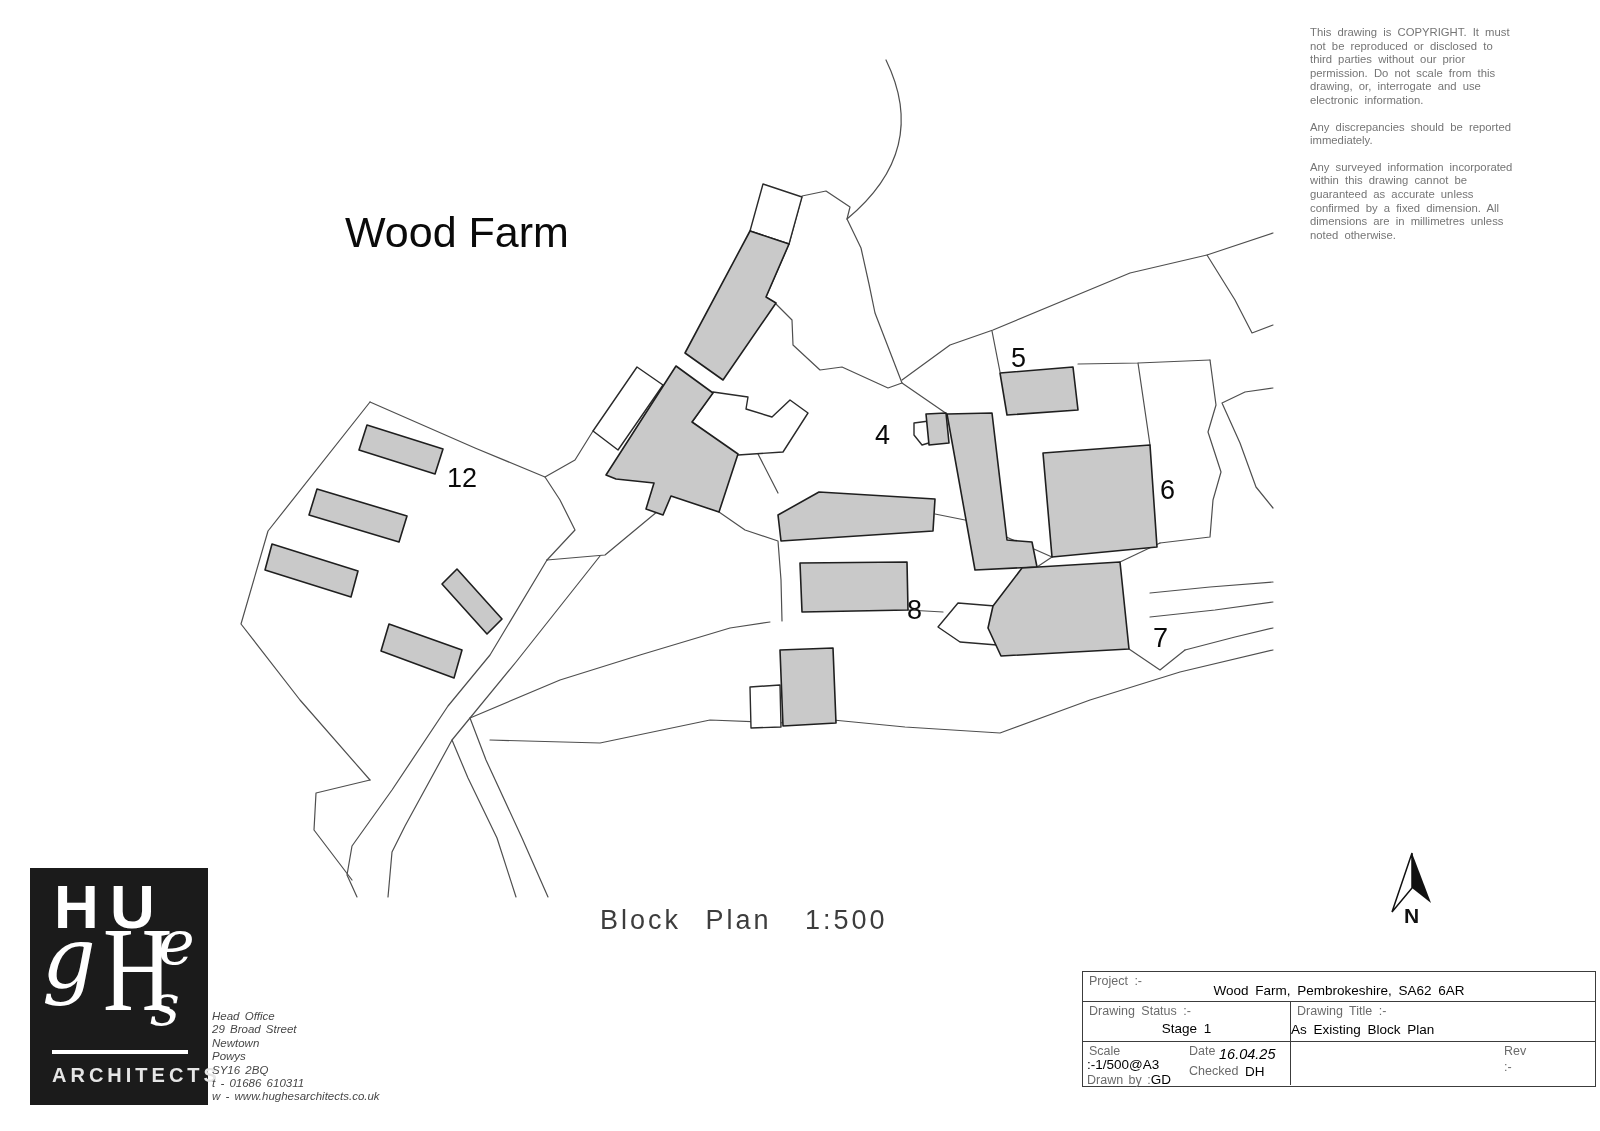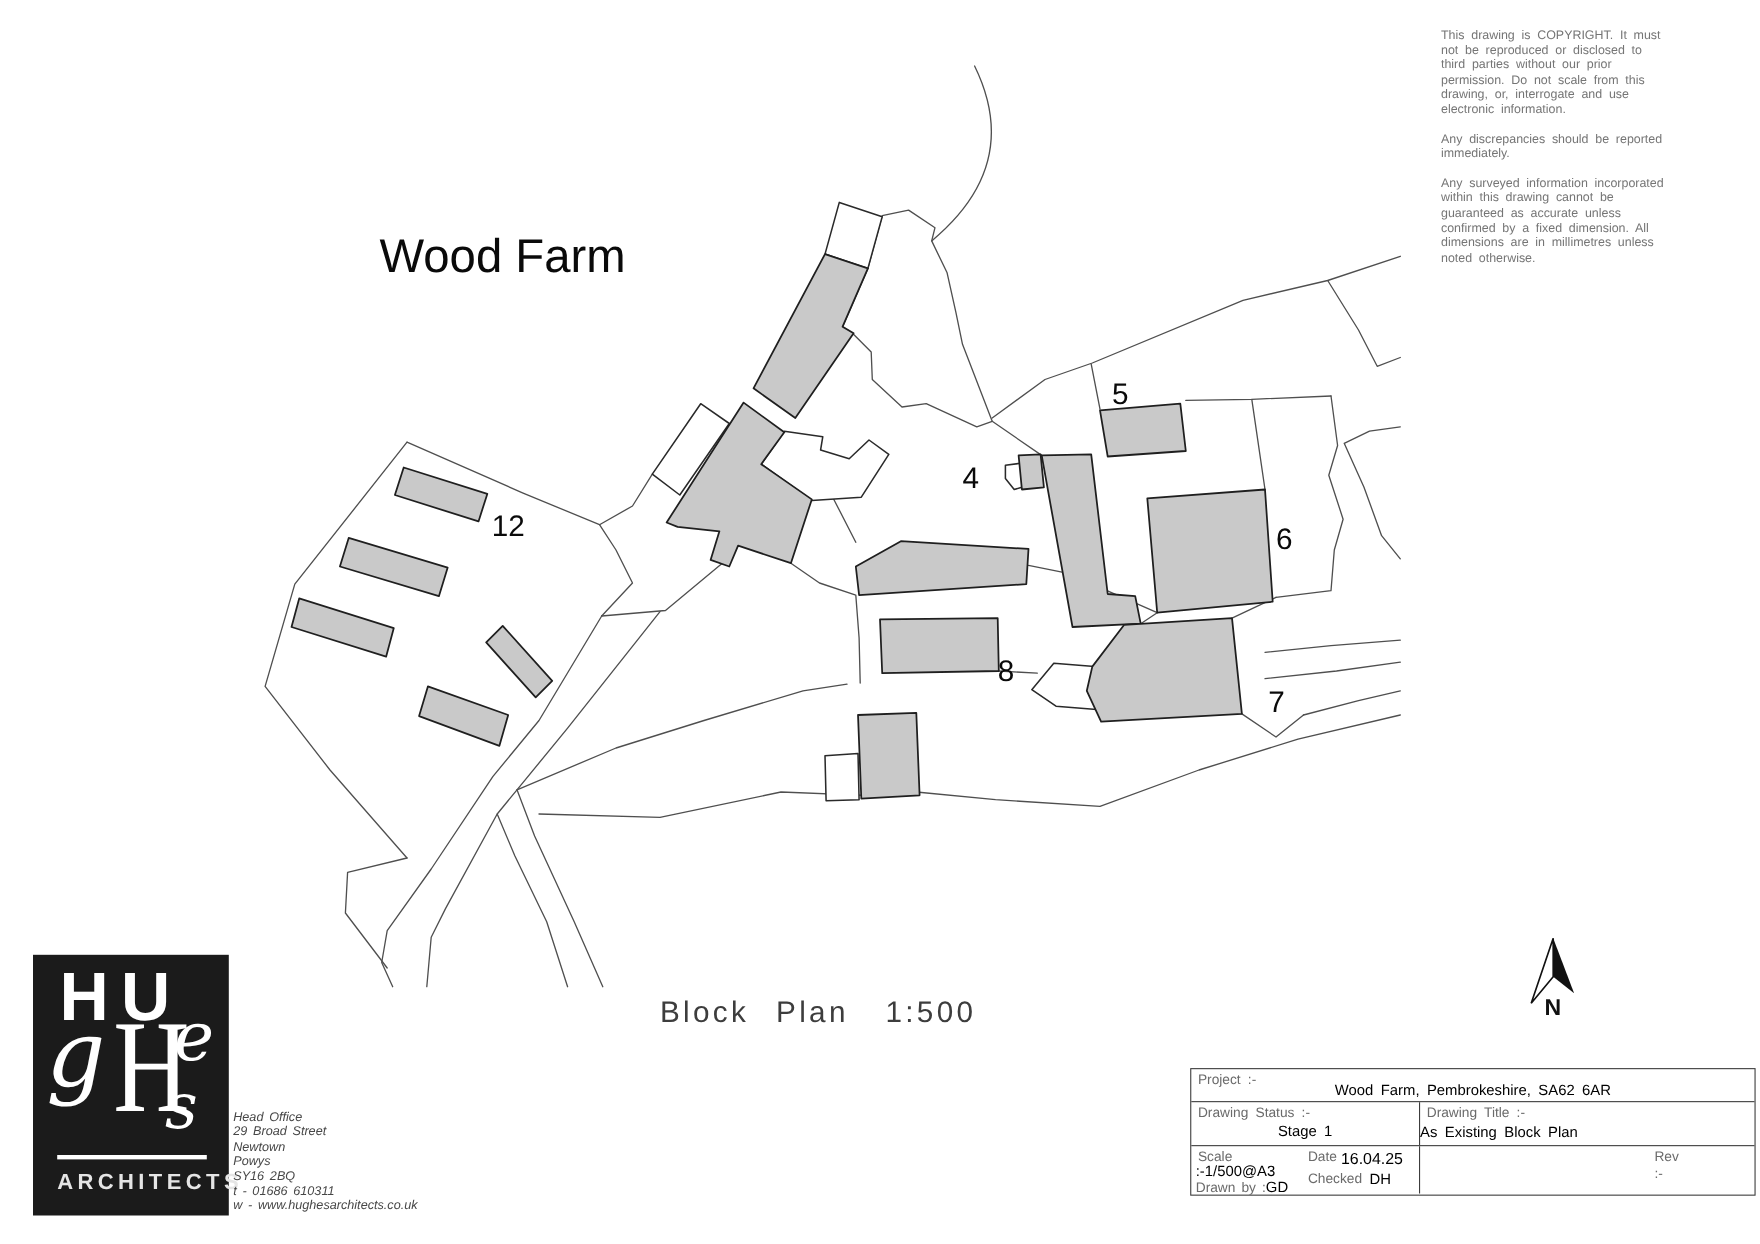--- a/index.html
+++ b/index.html
@@ -40,21 +40,21 @@
   .tb-label{position:absolute;left:6px;top:2px;white-space:nowrap;word-spacing:3px;}
   .tb-value{color:#000000;font-size:13.5px;white-space:nowrap;word-spacing:3px;}
   .v-project{position:absolute;left:0;right:0;top:11px;text-align:center;}
   .v-status{position:absolute;left:0;right:0;top:19px;text-align:center;}
   .v-title{position:absolute;left:0;right:0;top:20px;text-align:left;}
   .v-no{position:absolute;left:0;right:0;top:20px;text-align:center;}
   .div-right{border-right:1.3px solid #3c3c3c;}
   .scale-line{position:absolute;left:4px;top:15px;}
   .drawn-line{position:absolute;left:4px;top:30px;white-space:nowrap;word-spacing:2px;}
   .date-label{position:absolute;left:106px;top:2px;}
-  .date-value{position:absolute;left:136px;top:4px;font-size:14.5px;}
+  .date-value{position:absolute;left:136px;top:4px;font-size:14.5px;font-style:italic;}
   .checked-label{position:absolute;left:106px;top:22px;}
   .checked-value{position:absolute;left:162px;top:22px;font-size:13.5px;}
   .rev-label{position:absolute;left:6px;top:2px;}
   .rev-value{position:absolute;left:6px;top:18px;}
 </style>
 </head>
 <body>
 
 <div id="page">
 

